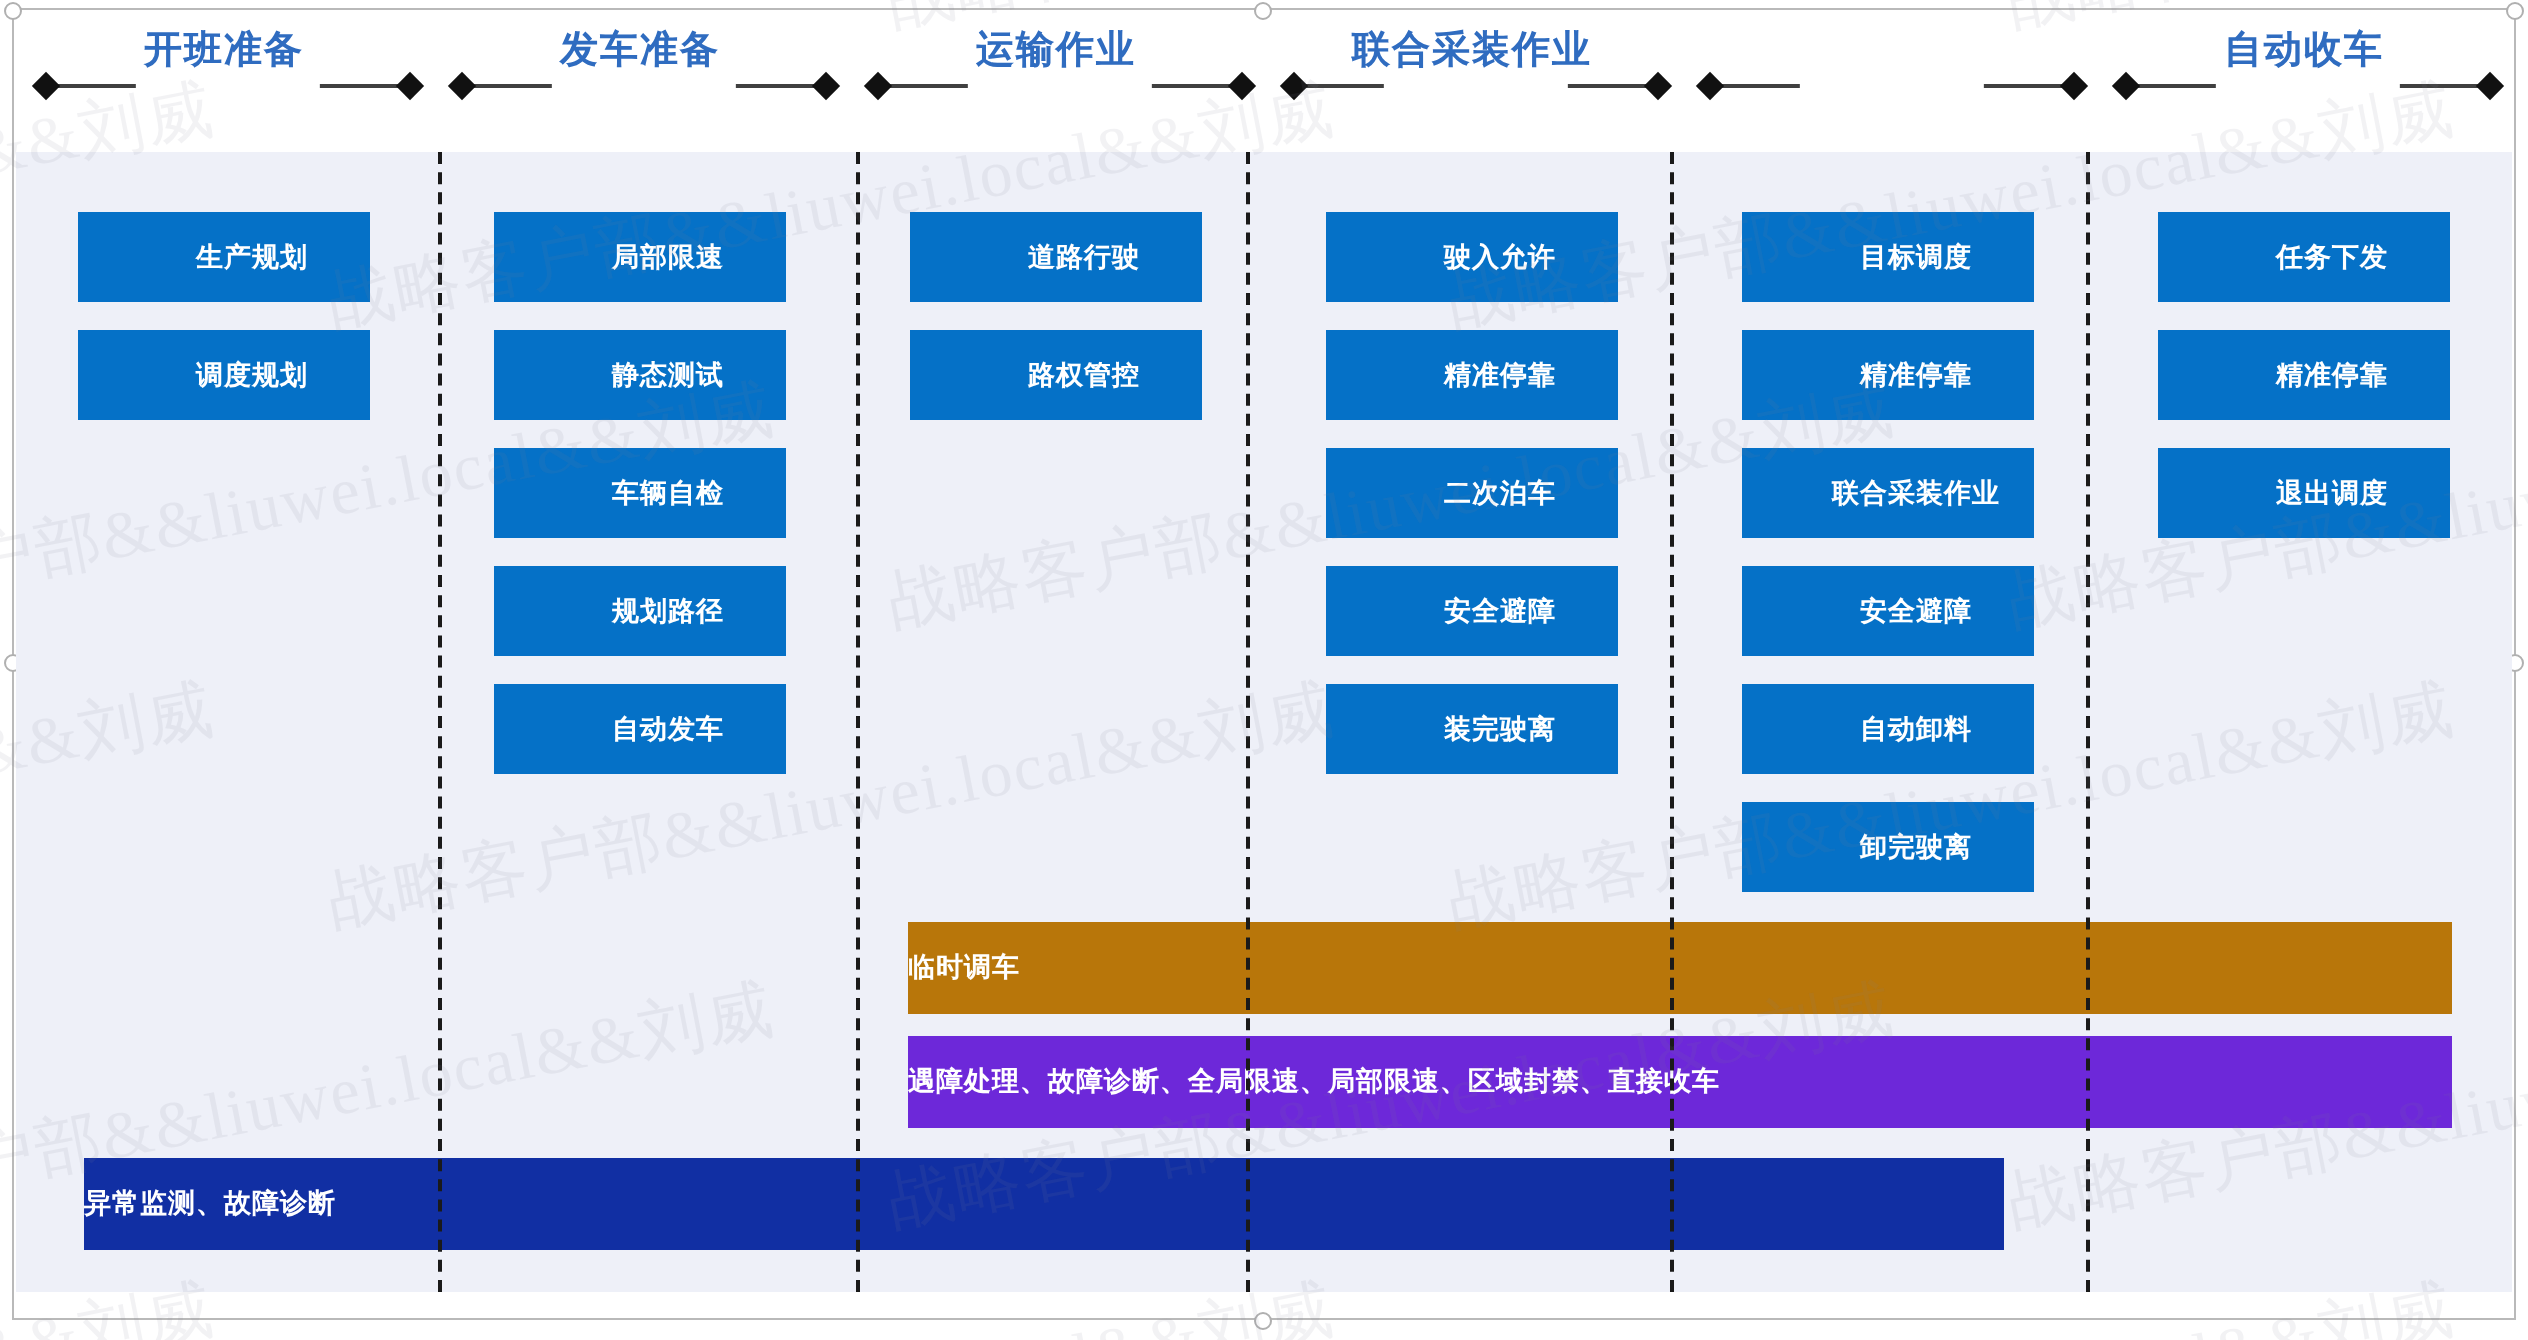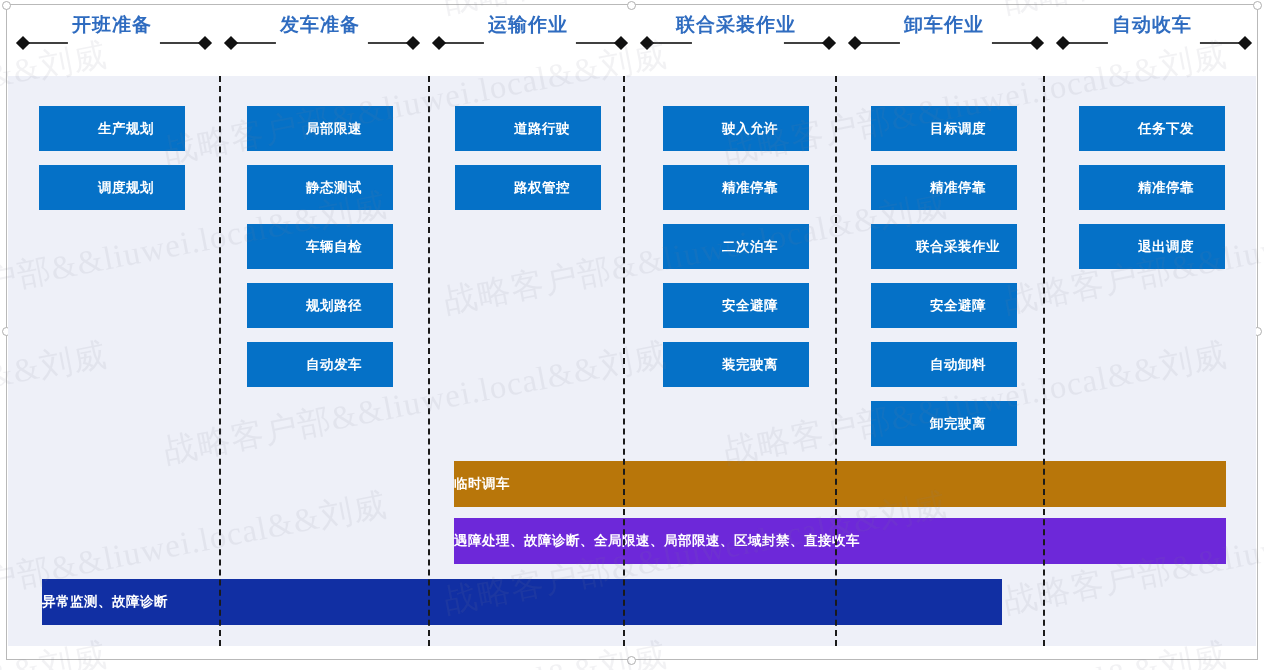--- a/index.html
+++ b/index.html
@@ -280,21 +280,20 @@
       <div class="lane-head">
         <div class="lane-title">联合采装作业</div>
         <div class="lane-arrow">
           <div class="bar"></div>
           <div class="gap"></div>
           <div class="dia-l"></div>
           <div class="dia-r"></div>
         </div>
       </div>
       <div class="lane-head">
-        <div class="lane-title">卸车作业</div>
         <div class="lane-arrow">
           <div class="bar"></div>
           <div class="gap"></div>
           <div class="dia-l"></div>
           <div class="dia-r"></div>
         </div>
       </div>
       <div class="lane-head">
         <div class="lane-title">自动收车</div>
         <div class="lane-arrow">

